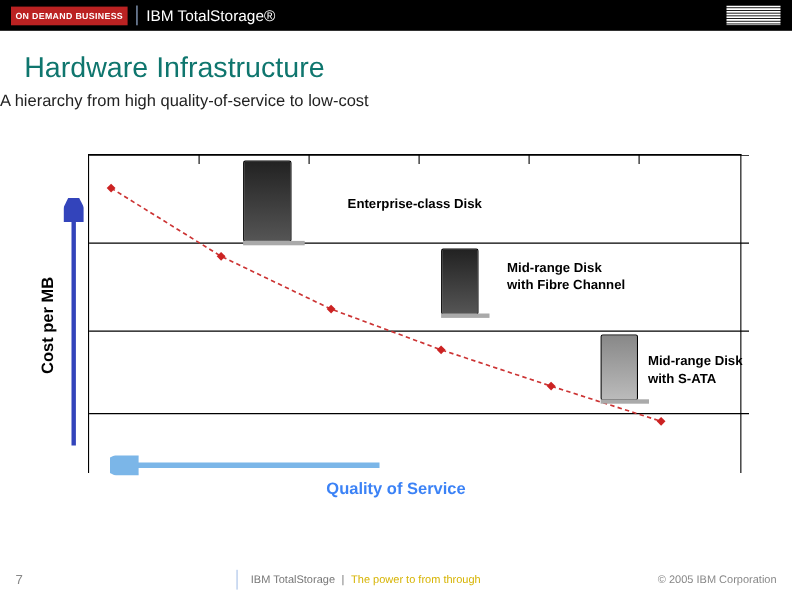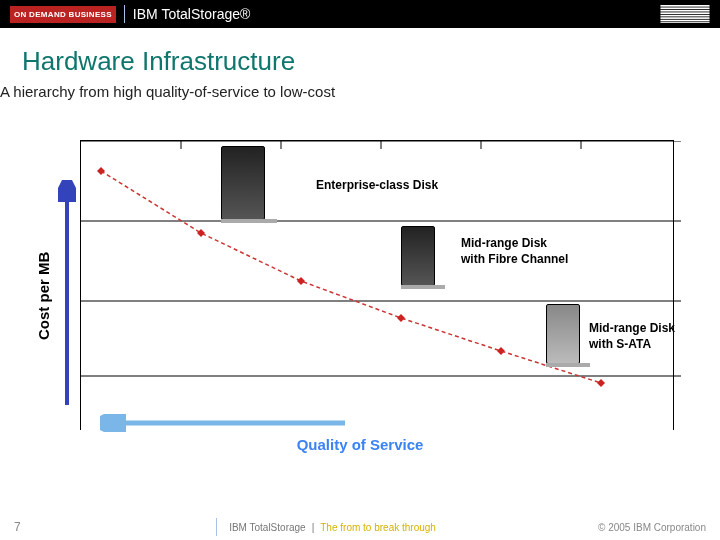--- a/index.html
+++ b/index.html
@@ -124,16 +124,16 @@
 
   <div class="xaxis-label">Quality of Service</div>
 </div>
 
 <div class="footer">
   <span class="pagenum">7</span>
   <span class="footcenter">
     <span class="footsep"></span>
     <span>IBM TotalStorage</span>
     <span>|</span>
-    <span class="footyellow">The from to break through</span>
+    <span class="footyellow">The power to from through</span>
   </span>
   <span class="copyright">© 2005 IBM Corporation</span>
 </div>
 
 </body></html>

